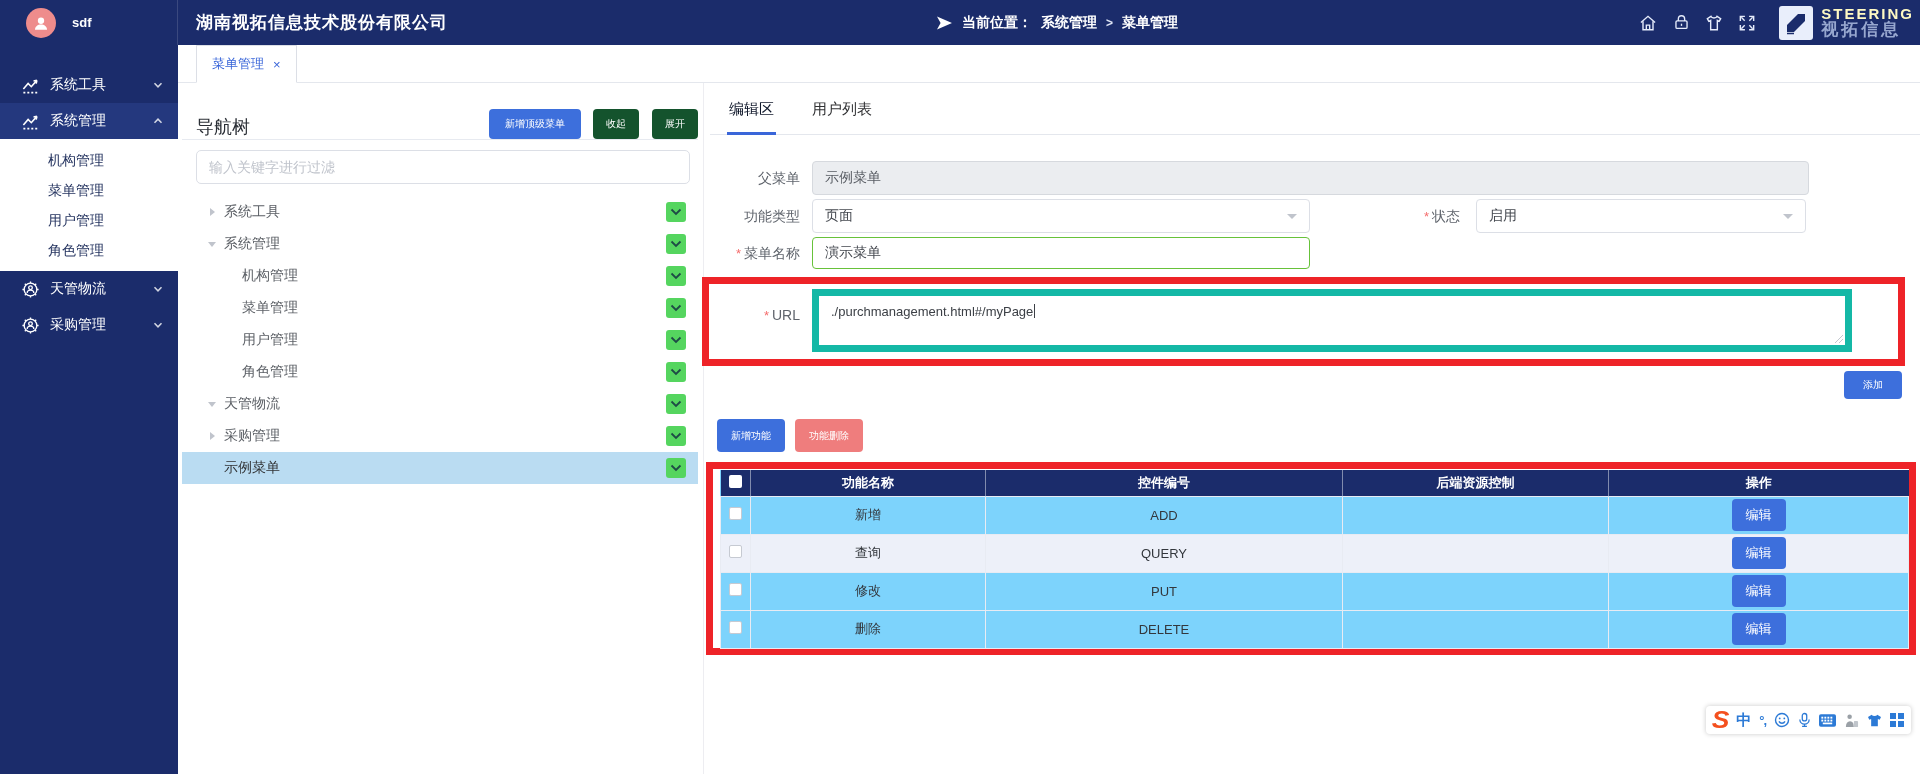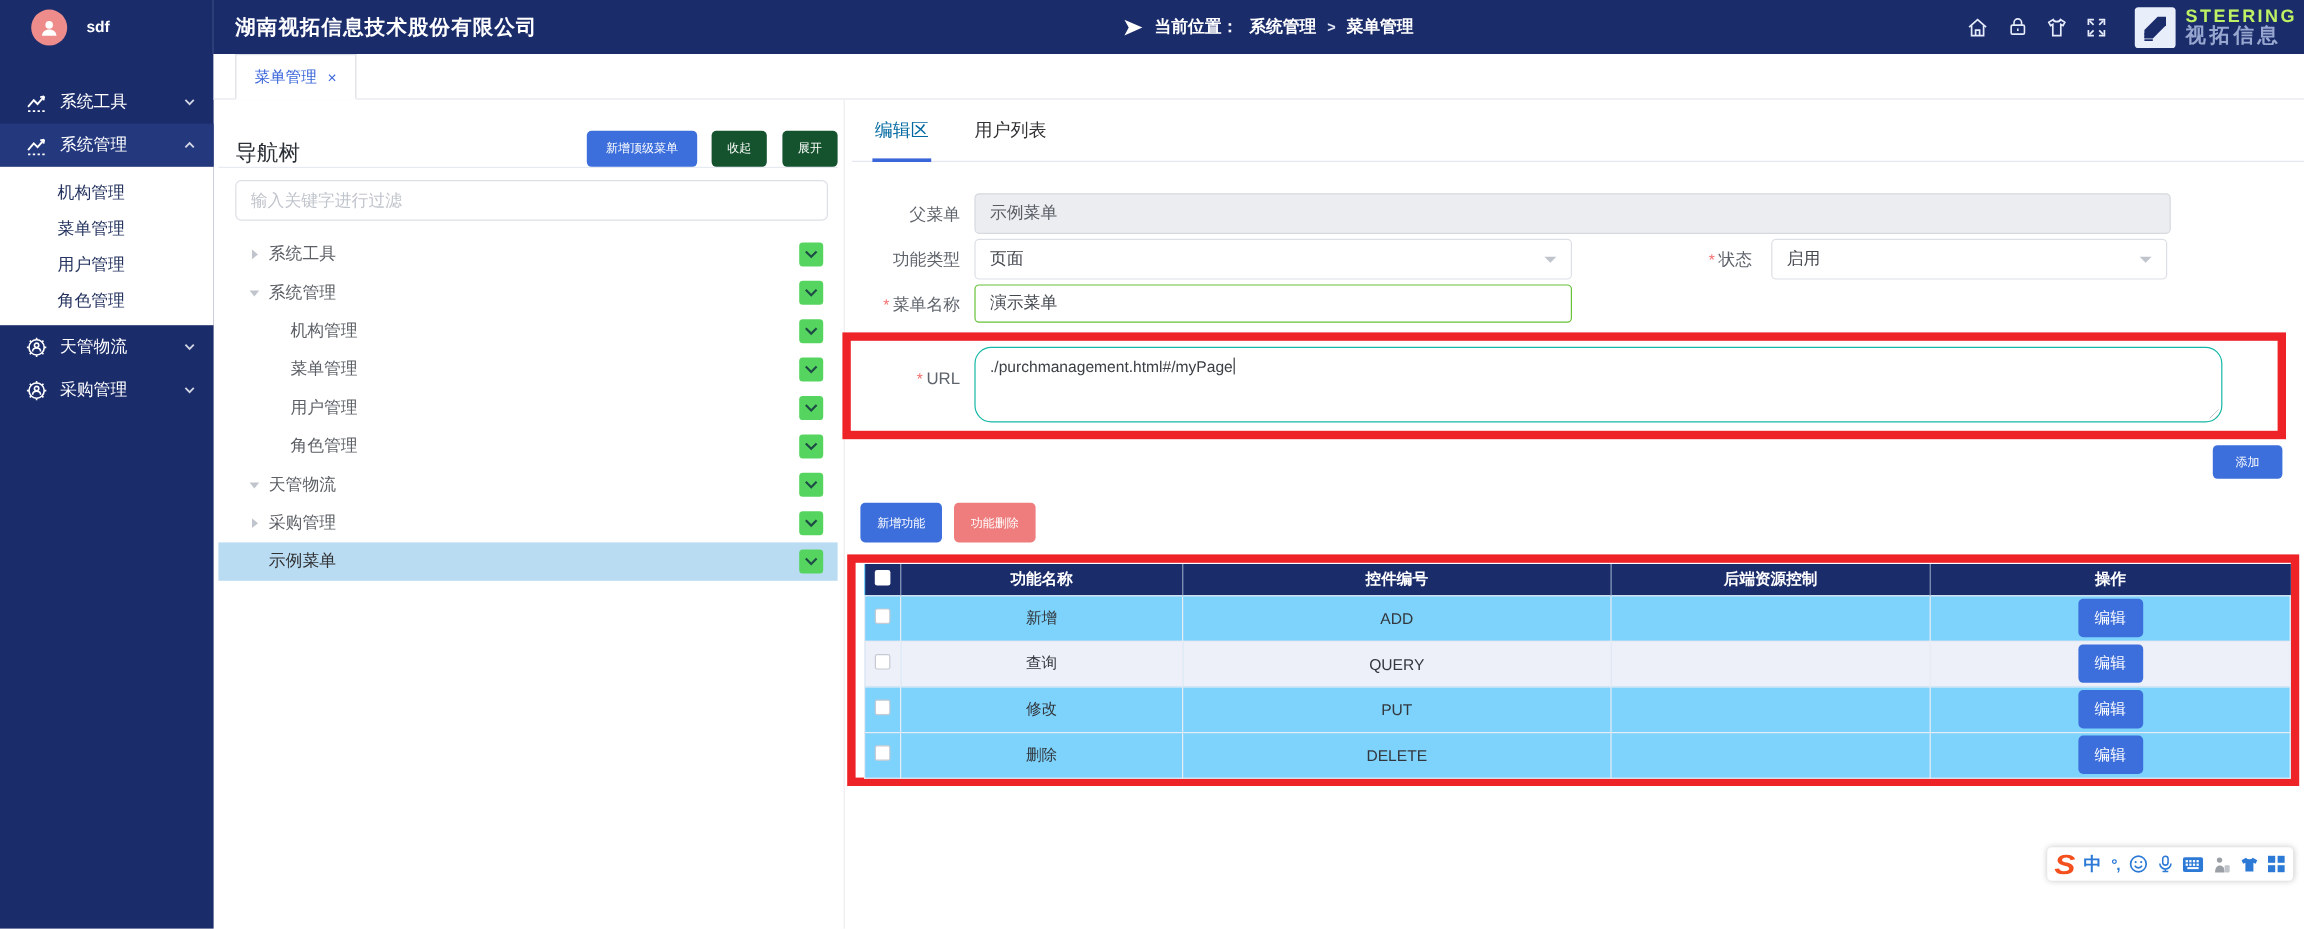--- a/index.html
+++ b/index.html
@@ -17,21 +17,21 @@
   .avatar { width:30px; height:30px; border-radius:50%; background:#ee8c8c; display:flex; align-items:center; justify-content:center; flex:0 0 auto; }
   .user-name { font-size:13px; font-weight:bold; }
   .company { position:absolute; left:196px; top:0; height:45px; display:flex; align-items:center; font-size:17px; font-weight:bold; letter-spacing:1px; }
   .breadcrumb { position:absolute; left:936px; top:0; height:45px; display:flex; align-items:center; gap:9px; font-size:14px; font-weight:bold; }
   .bc-sep { font-size:12px; color:#dfe5f5; }
   .topbar-right { position:absolute; right:4px; top:0; height:45px; display:flex; align-items:center; gap:11px; }
   .win-icon { width:22px; height:22px; color:#e6ecfb; display:inline-flex; align-items:center; justify-content:center; cursor:pointer; }
   .brand { display:flex; align-items:center; gap:8px; margin-left:10px; padding-right:2px; cursor:default; }
   .brand-glyph { width:34px; height:34px; background:#e9eefb; border-radius:3px; display:flex; align-items:center; justify-content:center; }
   .brand-text { line-height:1.05; }
-  .brand-l1 { font-size:15px; font-weight:bold; letter-spacing:2px; color:#bef264; }
+  .brand-l1 { font-size:15px; font-weight:bold; letter-spacing:2px; color:#fef9c3; }
   .brand-l2 { font-size:17px; font-weight:bold; letter-spacing:3px; color:#97a7cf; }
 
   
   .sidebar { position:absolute; left:0; top:45px; width:178px; height:729px; background:#1b2c6b; padding-top:22px; }
   .side-item { height:36px; display:flex; align-items:center; padding:0 14px 0 20px; color:#fff; font-size:14px; cursor:pointer; }
   .side-item.active { background:#24387e; }
   .side-icon { width:20px; height:20px; margin-right:10px; display:inline-flex; align-items:center; justify-content:center; }
   .side-label { flex:1; }
   .side-chev { display:inline-flex; }
   .side-sub { background:#ffffff; padding:6px 0; }
@@ -63,34 +63,34 @@
   .tree-arrow.collapsed::before { content:""; border-left:5px solid #c0c4cc; border-top:4px solid transparent; border-bottom:4px solid transparent; }
   .tree-arrow.expanded::before { content:""; border-top:5px solid #c0c4cc; border-left:4px solid transparent; border-right:4px solid transparent; }
   .tree-label { flex:1; }
   .tree-check { width:20px; height:20px; border-radius:3px; background:#55d55f; display:inline-flex; align-items:center; justify-content:center; cursor:pointer; flex:0 0 auto; }
 
   .v-divider { position:absolute; left:703px; top:83px; width:1px; height:691px; background:#ededf1; }
 
   
   .editor-tabs { position:absolute; left:710px; top:83px; width:1210px; height:52px; border-bottom:1px solid #e4e7ed; display:flex; gap:38px; padding-left:19px; }
   .etab { position:relative; height:52px; line-height:52px; font-size:15px; color:#303133; cursor:pointer; }
-  .etab.active { color:#0369a1; }
+  .etab.active { color:#0f172a; }
   .etab.active::after { content:""; position:absolute; left:-2px; right:-2px; bottom:0; height:3px; background:#3a66d9; }
 
   .form-label { position:absolute; width:140px; text-align:right; font-size:14px; color:#5f646c; }
   .req { color:#f56c6c; margin-right:3px; font-size:13px; }
   .ctl { position:absolute; border:1px solid #dcdfe6; border-radius:4px; background:#fff; display:flex; align-items:center; padding:0 12px; font-size:14px; color:#43474e; }
   .ctl.disabled { background:#ebedf0; border-color:#d6d9de; color:#575b62; }
   .caret-down { margin-left:auto; width:0; height:0; border-top:5px solid #c0c4cc; border-left:5px solid transparent; border-right:5px solid transparent; }
   .green-border { border-color:#67c23a !important; }
   input.ctl { font-family:inherit; outline:none; display:block; }
 
   .red-box { position:absolute; border:7px solid #ee2328; }
   #red-box-url { left:702px; top:277px; width:1203px; height:89px; }
-  #url-area { position:absolute; left:812px; top:289px; width:1040px; height:63px; border:1px solid #14b8a6; border-radius:14px; background:#fff; padding:8px 12px; font-size:13px; color:#3c4046; }
+  #url-area { position:absolute; left:812px; top:289px; width:1040px; height:63px; border:7px solid #14b8a6; border-radius:0; background:#fff; padding:8px 12px; font-size:13px; color:#3c4046; }
   .text-caret { display:inline-block; width:1px; height:14px; background:#3c4046; margin-left:1px; vertical-align:-2px; }
   .grip { position:absolute; right:2px; bottom:2px; width:10px; height:10px; background:repeating-linear-gradient(135deg, transparent 0 2px, #c3c7ce 2px 3px); clip-path:polygon(100% 0, 100% 100%, 0 100%); }
 
   #btn-add-url { left:1844px; top:371px; width:58px; height:28px; position:absolute; }
   #btn-fn-add { left:717px; top:419px; height:33px; padding:0 14px; position:absolute; }
   #btn-fn-del { left:795px; top:419px; height:33px; padding:0 14px; position:absolute; background:#ef7d7d; }
 
   #red-box-table { left:706px; top:462px; width:1210px; height:193px; }
   .fn-table { border-collapse:collapse; table-layout:fixed; width:1188px; margin:1px 0 0 7px; font-size:13px; background:#7dd3fc; }
   .fn-table thead th { background:#1b2c6b; color:#fff; height:26px; font-weight:bold; border-right:1px solid rgba(255,255,255,.45); padding:0; }

